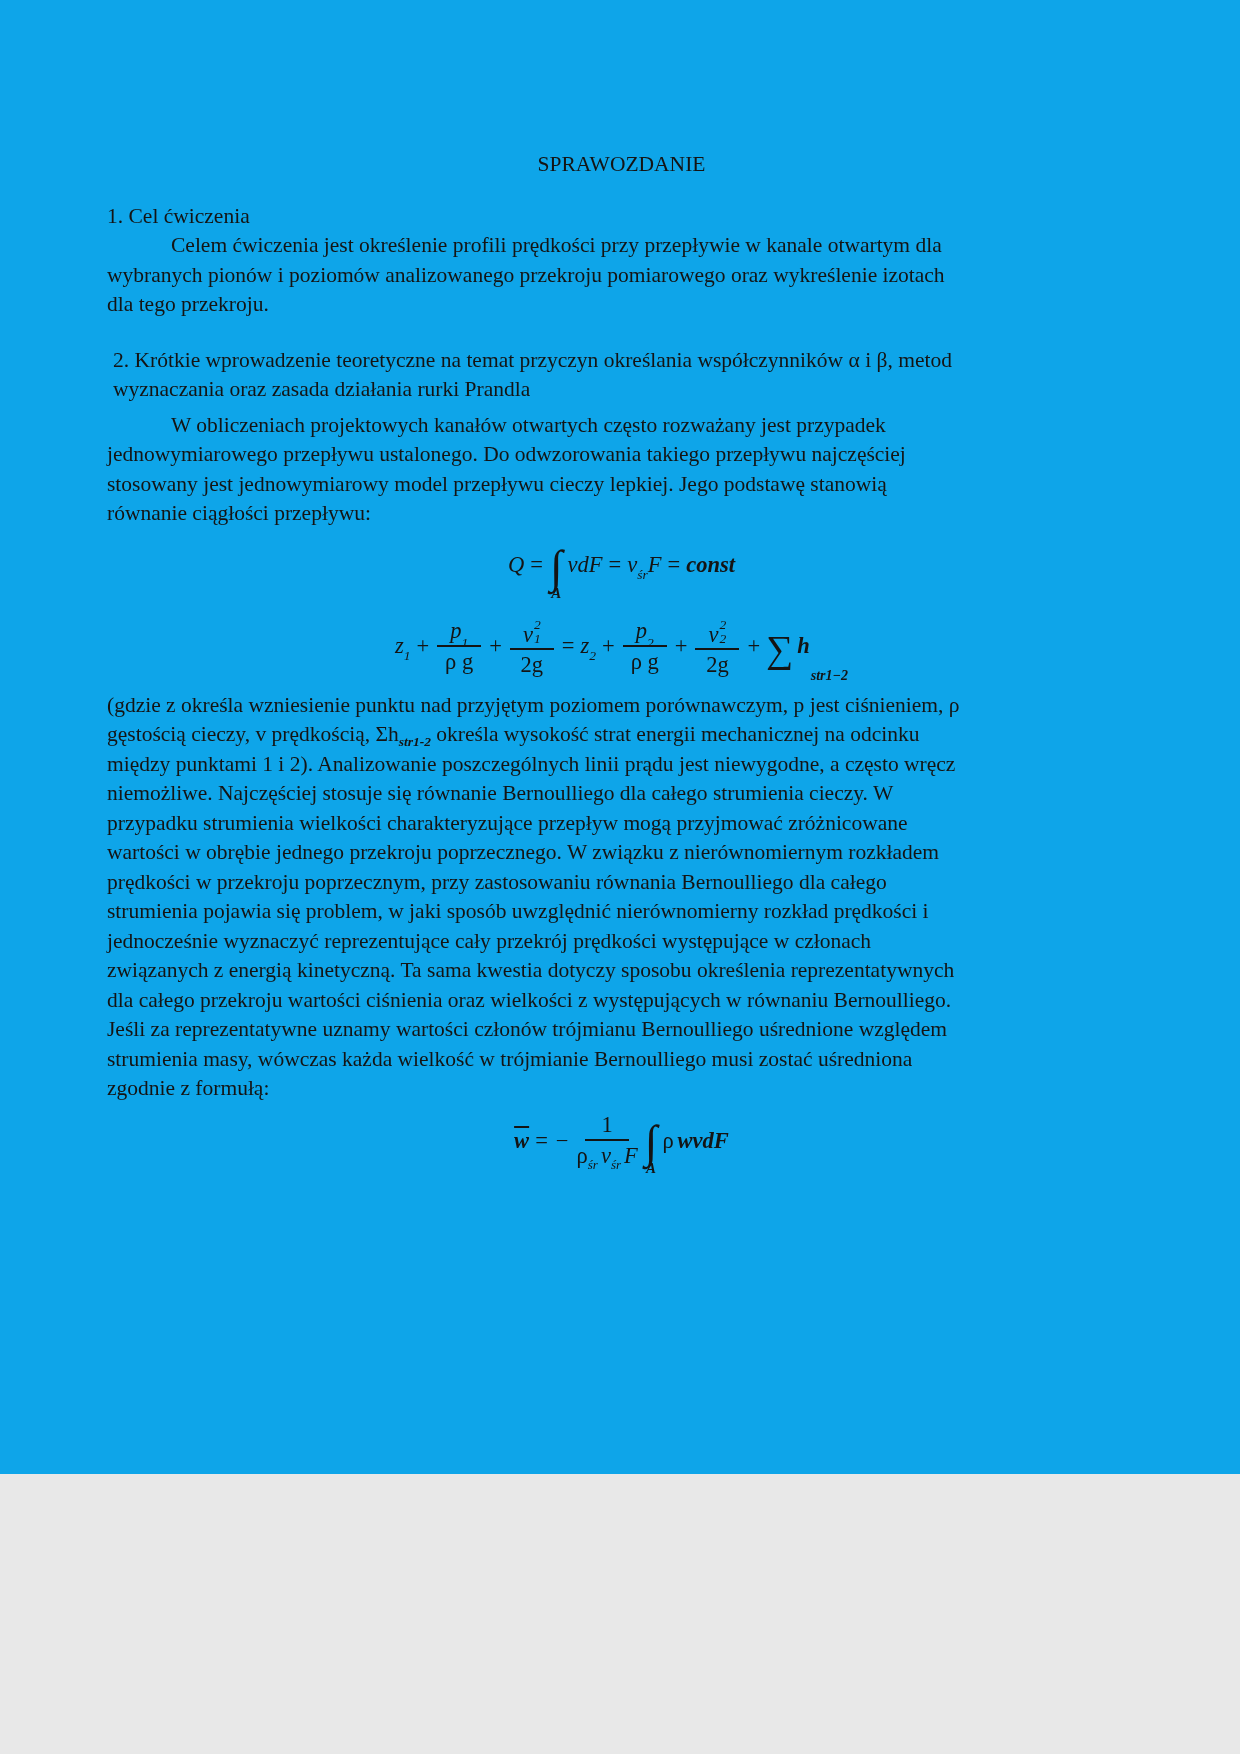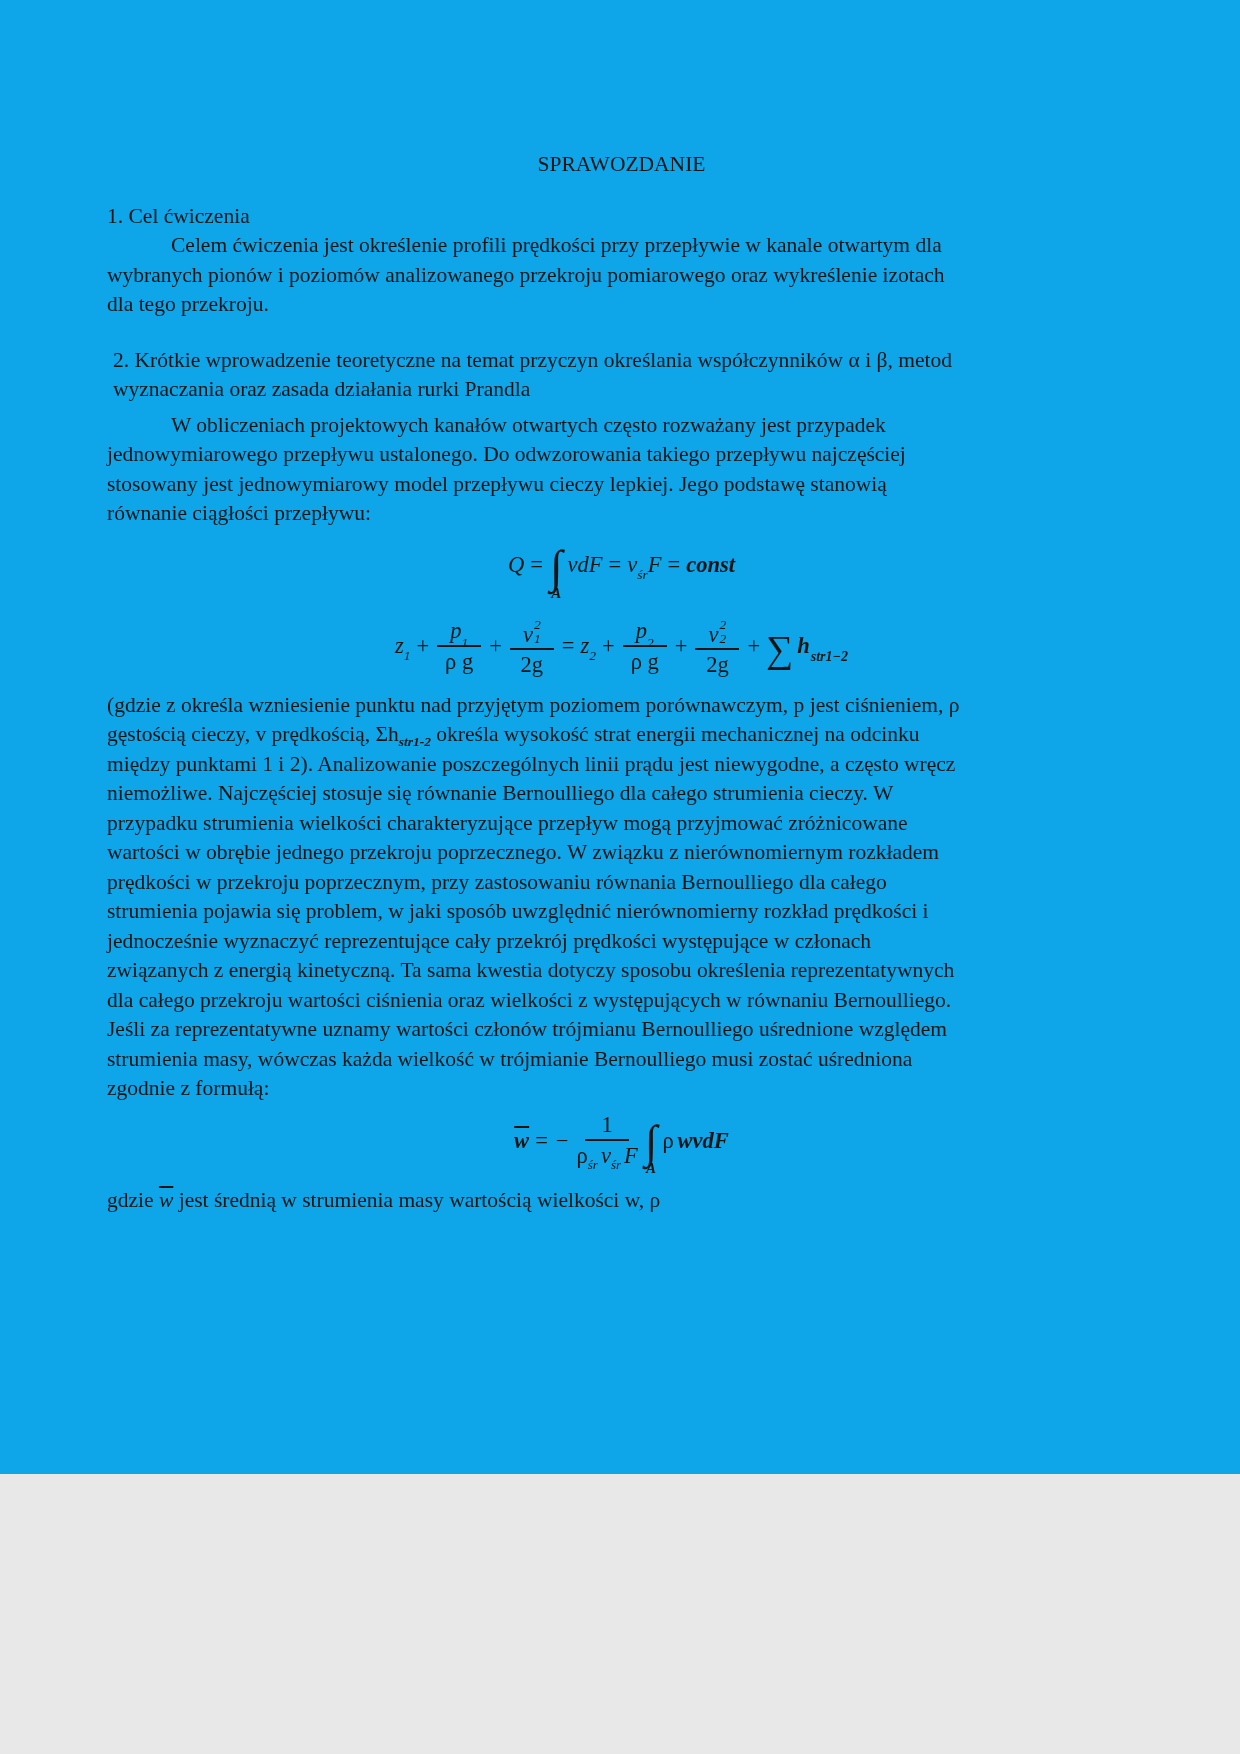--- a/index.html
+++ b/index.html
@@ -31,21 +31,21 @@
   .int-wrap{display:inline-flex;flex-direction:column;align-items:center;line-height:1;margin:0 1px;position:relative;top:8px;}
   .int-glyph{font-size:46px;line-height:0.85;font-style:normal;}
   .int-sub{font-size:15px;font-weight:bold;font-style:italic;margin-top:0px;}
   .sum-glyph{font-size:38px;line-height:0.9;font-style:normal;position:relative;top:2px;}
   .frac{display:inline-flex;flex-direction:column;align-items:center;text-align:center;margin:0 2px;vertical-align:middle;}
   .fnum{display:inline-flex;align-items:flex-end;justify-content:center;border-bottom:2px solid #141414;padding:0 5px 2px 5px;min-width:34px;}
   .fden{padding-top:4px;font-style:normal;}
   .supsub{display:inline-flex;flex-direction:column;align-items:flex-start;font-size:13.5px;line-height:1.1;margin-left:1px;position:relative;top:1px;}
   .supsub span{font-style:italic;}
   .zsub{font-size:13.5px;font-style:italic;position:relative;top:7px;}
-  .hsub{font-size:14px;font-style:italic;font-weight:bold;position:relative;top:8px;margin-left:1px;}
+  .hsub{font-size:14px;font-style:italic;font-weight:bold;position:relative;top:27px;margin-left:1px;}
   .ol{text-decoration:overline;font-style:italic;}
   .f3w{font-style:italic;font-weight:bold;text-decoration:overline;}
   .densub{font-size:13px;font-style:italic;position:relative;top:6px;margin-right:3px;}
   .closing{margin-top:4px;}
 </style>
 </head>
 <body>
 
 <div class="page">
 
@@ -162,15 +162,14 @@
         <span class="fden"><span>ρ</span><span class="densub">śr</span><span class="it">v</span><span class="densub">śr</span><span class="it">F</span></span>
       </span>
     <span class="int-wrap">
         <span class="int-glyph">∫</span>
         <span class="int-sub">A</span>
       </span>
     <span>ρ</span>
     <span class="bi">wvdF</span>
   </div>
 
-  <p class="closing"><span>gdzie</span> <span class="ol">w</span> <span>jest średnią w strumienia masy wartością wielkości w, ρ</span></p>
 
 </div>
 
 </body></html>

